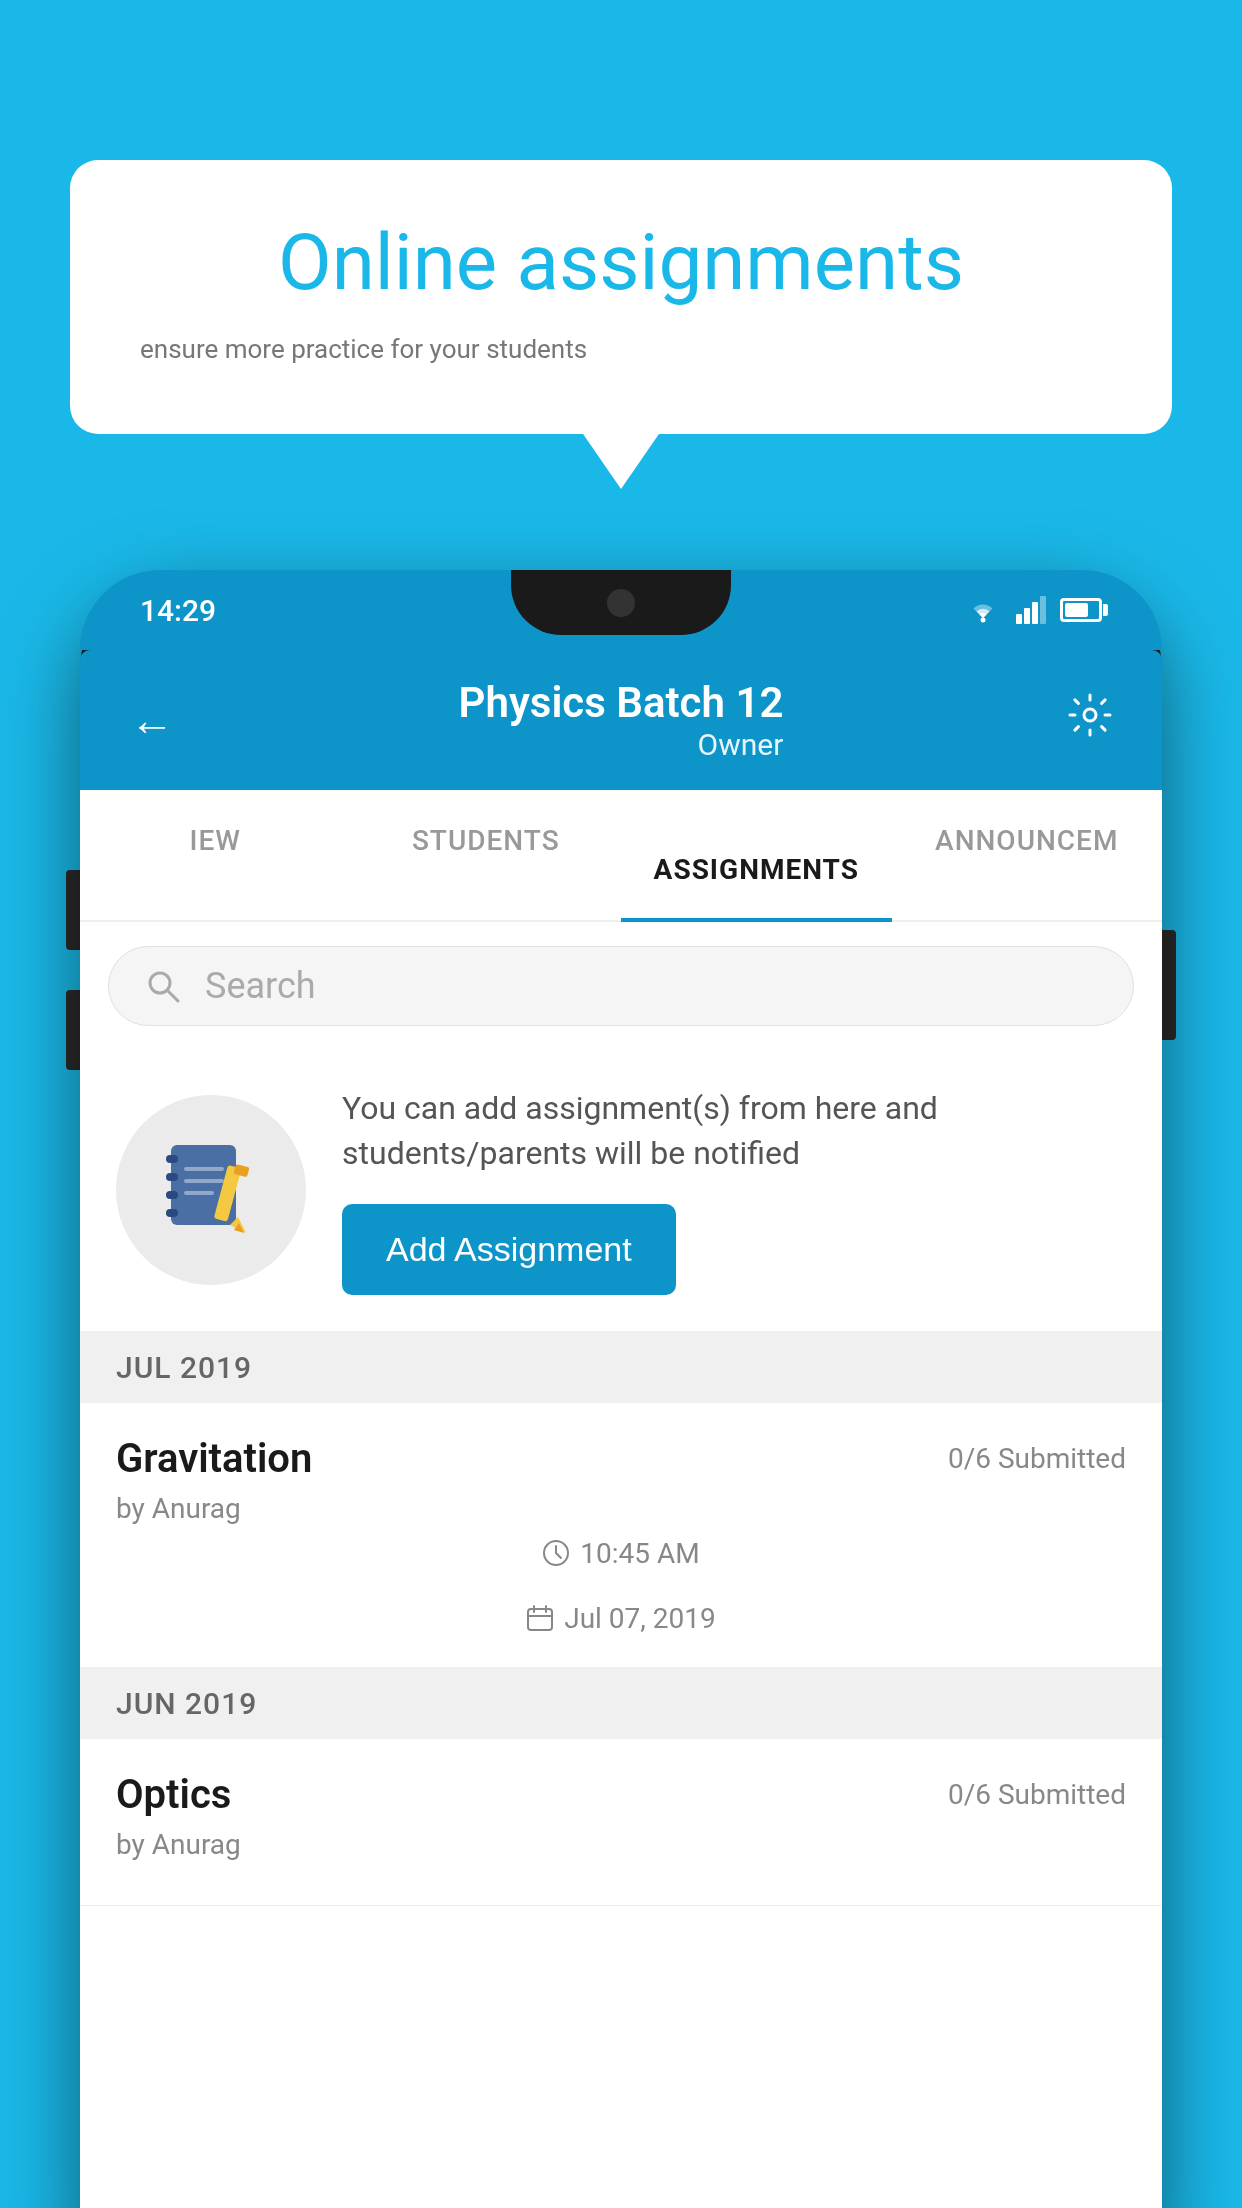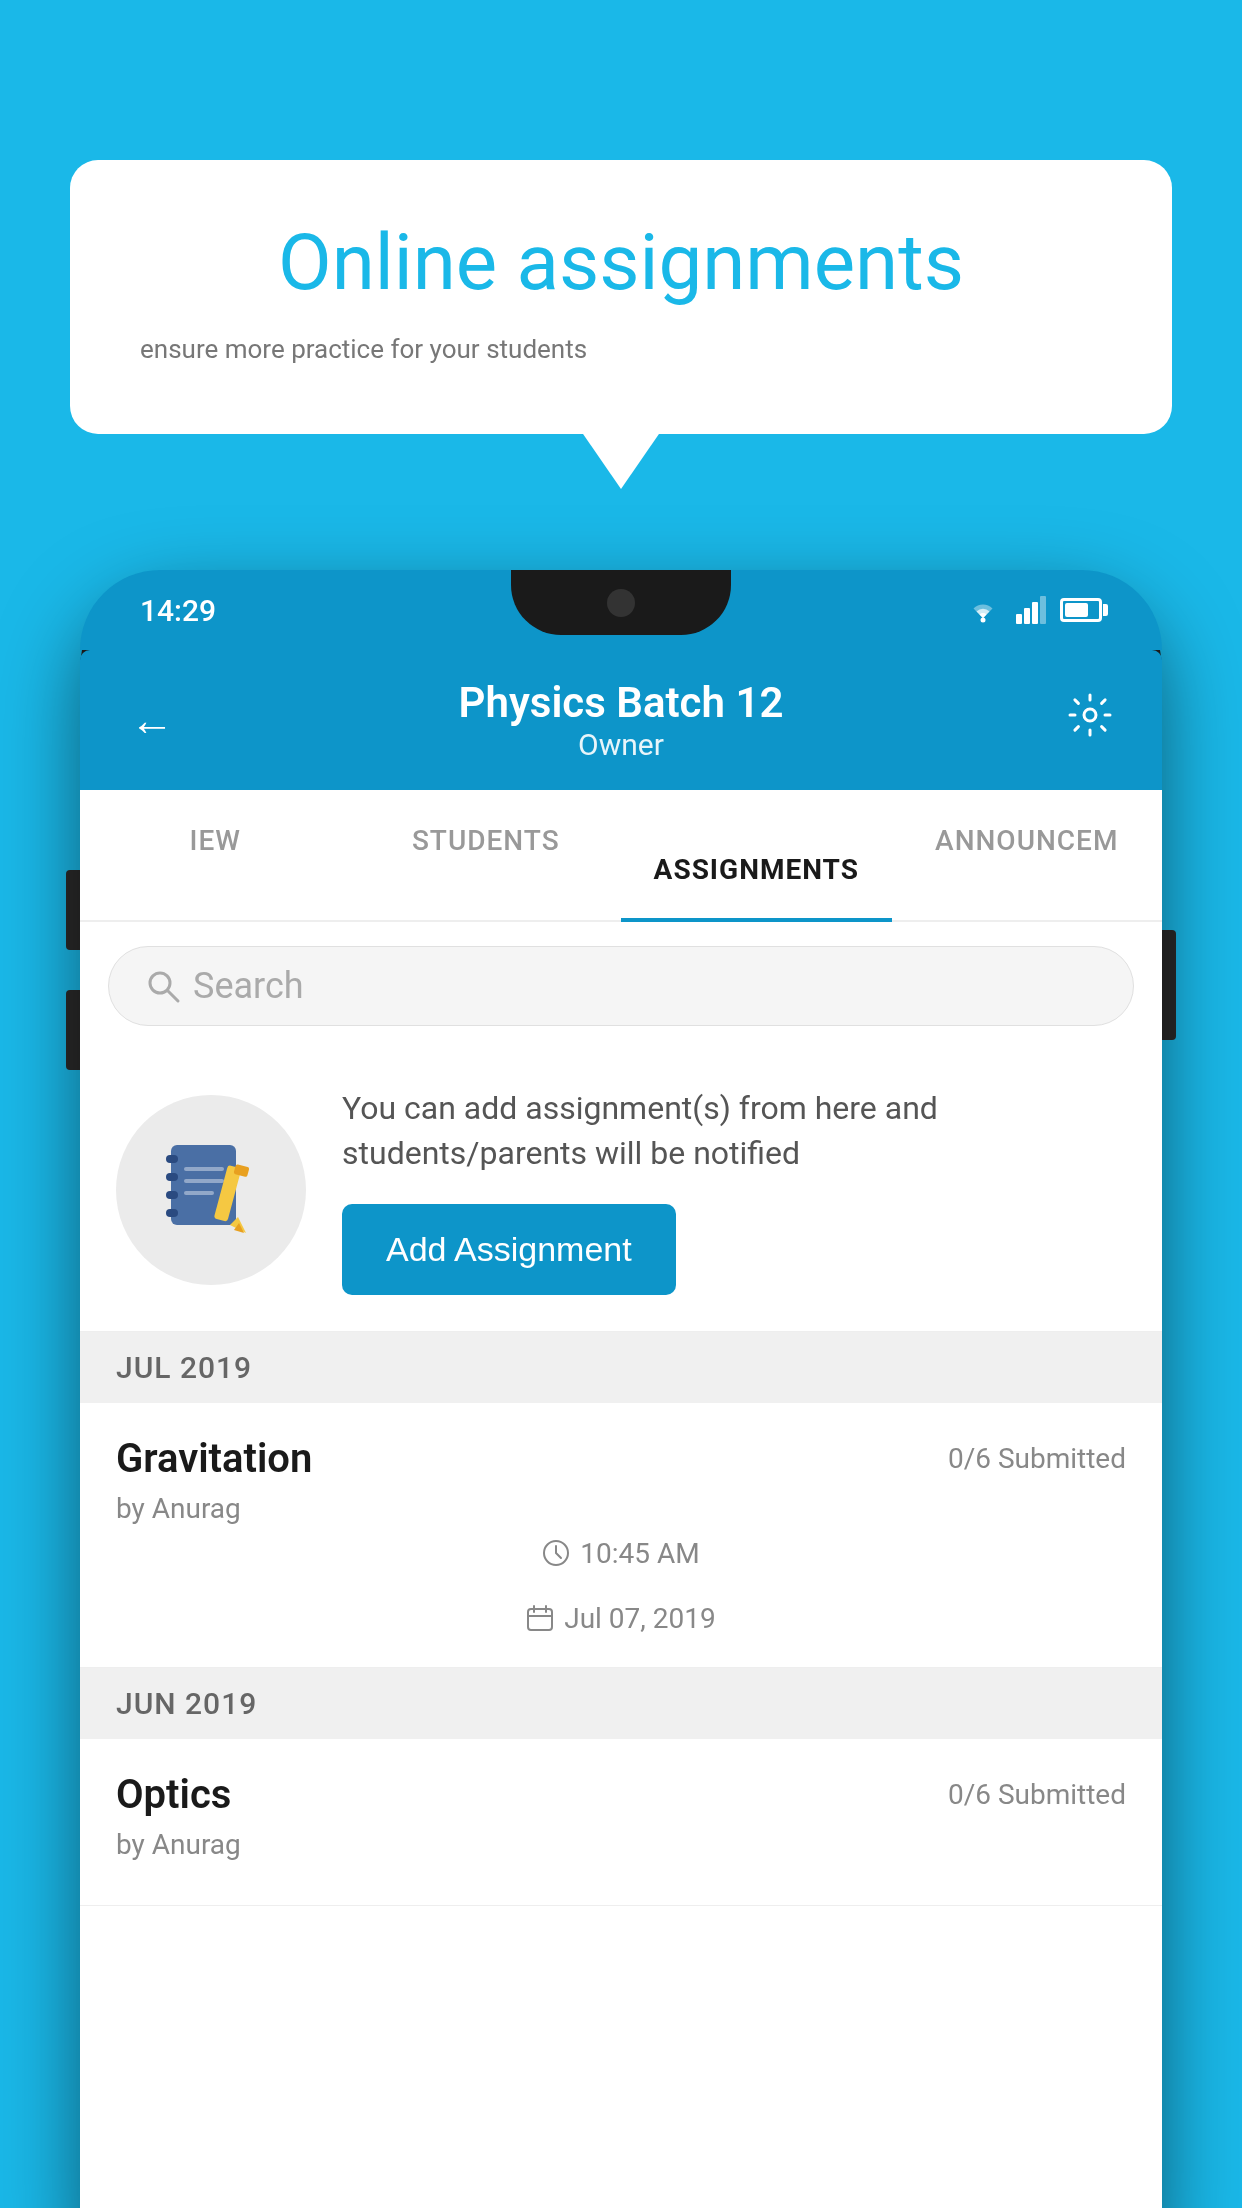--- a/index.html
+++ b/index.html
@@ -159,21 +159,21 @@
       justify-content: space-between;
     }
 
     .header-back-btn {
       color: white;
       font-size: 44px;
       cursor: pointer;
     }
 
     .header-title-group {
-      text-align: center;
+      text-align: right;
     }
 
     .header-title {
       color: white;
       font-size: 42px;
       font-weight: 600;
     }
 
     .header-subtitle {
       color: rgba(255,255,255,0.9);
@@ -234,21 +234,21 @@
       background: white;
     }
 
     .search-bar {
       background: #f5f5f5;
       border: 1px solid #e0e0e0;
       border-radius: 40px;
       display: flex;
       align-items: center;
       padding: 18px 36px;
-      gap: 12px;
+      gap: 24px;
     }
 
     .search-text {
       color: #aaa;
       font-size: 36px;
     }
 
     
     .assignment-promo {
       background: white;

